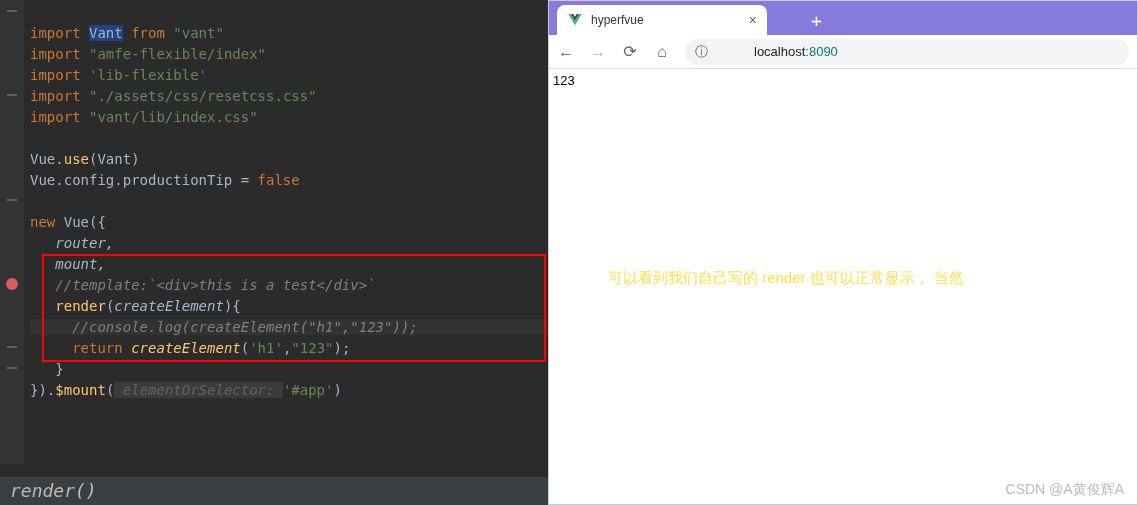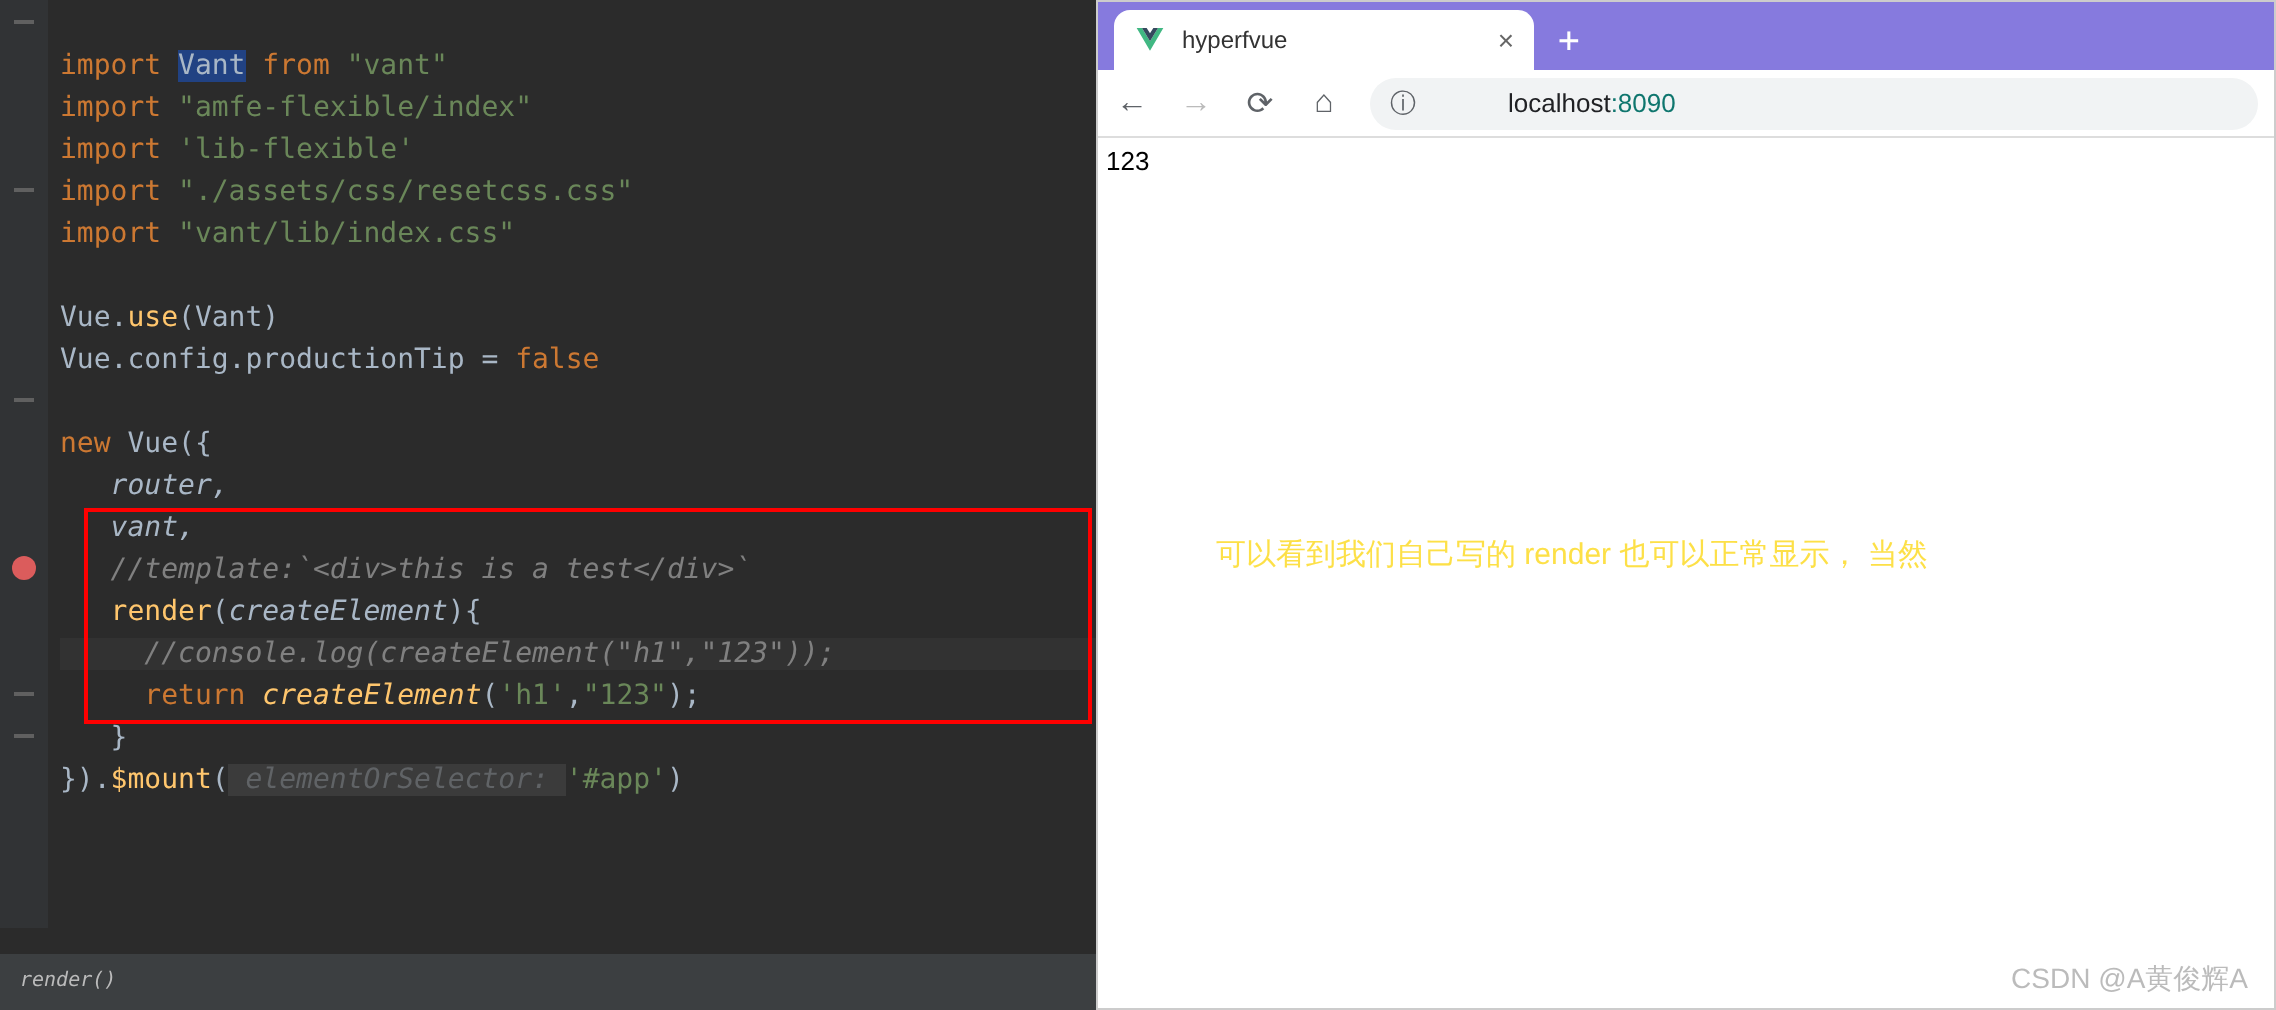--- a/index.html
+++ b/index.html
@@ -69,36 +69,37 @@
     .status-bar {
       position: absolute;
       bottom: 0;
       left: 0;
       width: 548px;
       height: 28px;
       background: #3c3f41;
       color: #bbbbbb;
       padding-left: 10px;
       line-height: 28px;
-      font-size: 10px;
+      font-size: 18px;
       font-style: italic;
     }
     .browser-pane {
       flex: 1;
       height: 100%;
       background: #ffffff;
       border: 1px solid #ccc;
       position: relative;
     }
     .tab-strip {
       height: 34px;
       background: #867ade;
       display: flex;
       align-items: flex-end;
       padding-left: 8px;
+      gap: 32px;
     }
     .tab {
       background: #fff;
       height: 30px;
       width: 210px;
       border-radius: 8px 8px 0 0;
       display: flex;
       align-items: center;
       padding: 0 10px;
       font-size: 12px;
@@ -199,21 +200,21 @@
 <span class="kw">import</span> <span class="str">"amfe-flexible/index"</span>
 <span class="kw">import</span> <span class="str">'lib-flexible'</span>
 <span class="kw">import</span> <span class="str">"./assets/css/resetcss.css"</span>
 <span class="kw">import</span> <span class="str">"vant/lib/index.css"</span>
 
 <span>Vue.</span><span class="fn">use</span><span>(Vant)</span>
 <span>Vue.config.productionTip = </span><span class="kw">false</span>
 
 <span class="kw">new</span><span> Vue({</span>
    <span class="param">router,</span>
-   <span class="param">vant,</span>
+   <span class="param">mount,</span>
    <span class="comment">//template:`&lt;div&gt;this is a test&lt;/div&gt;`</span>
    <span class="fn">render</span><span>(</span><span class="param">createElement</span><span>){</span>
 <span class="highlight-line">     <span class="comment">//console.log(createElement("h1","123"));</span>                                </span>
      <span class="kw">return</span><span> </span><span class="fn" style="font-style:italic">createElement</span><span>(</span><span class="str">'h1'</span><span>,</span><span class="str">"123"</span><span>);</span>
    <span>}</span>
 <span>}).</span><span class="fn">$mount</span><span>(</span><span class="hint" style="background:#3b3b3b"> elementOrSelector: </span><span class="str">'#app'</span><span>)</span>
   </div>
   <div class="red-box"></div>
   <div class="status-bar">
     <span>render()</span>

